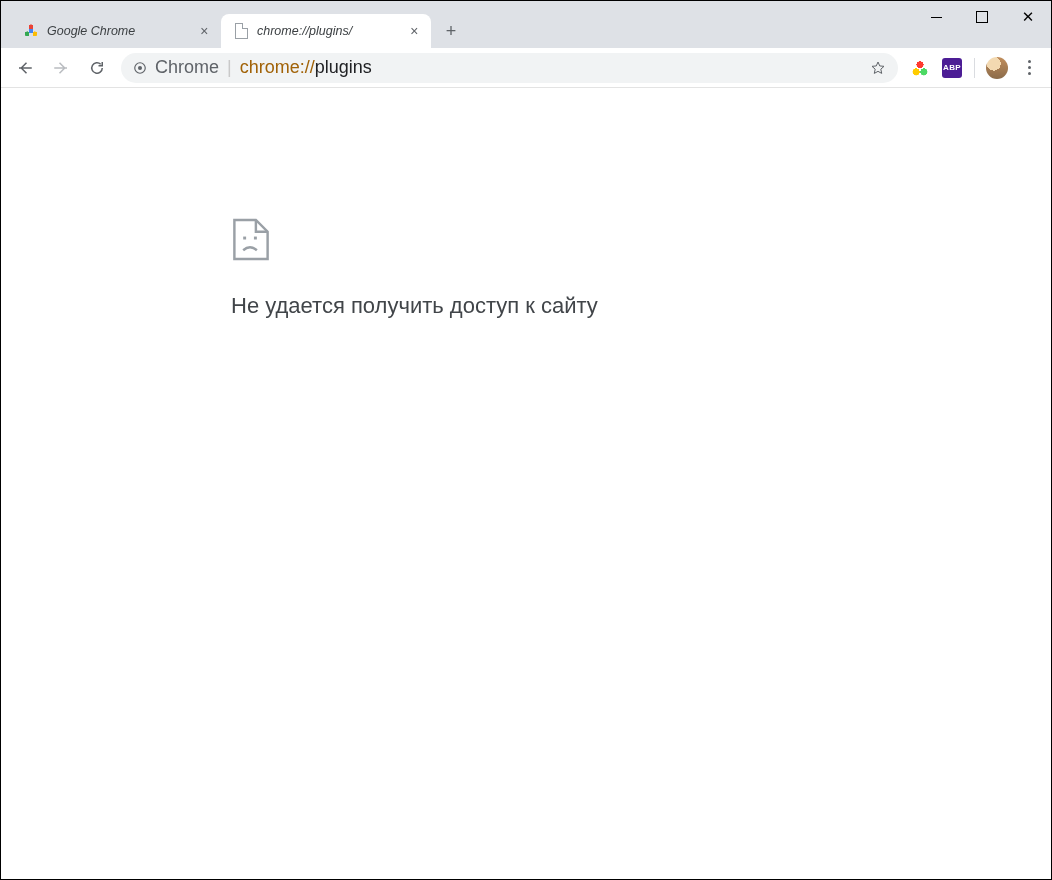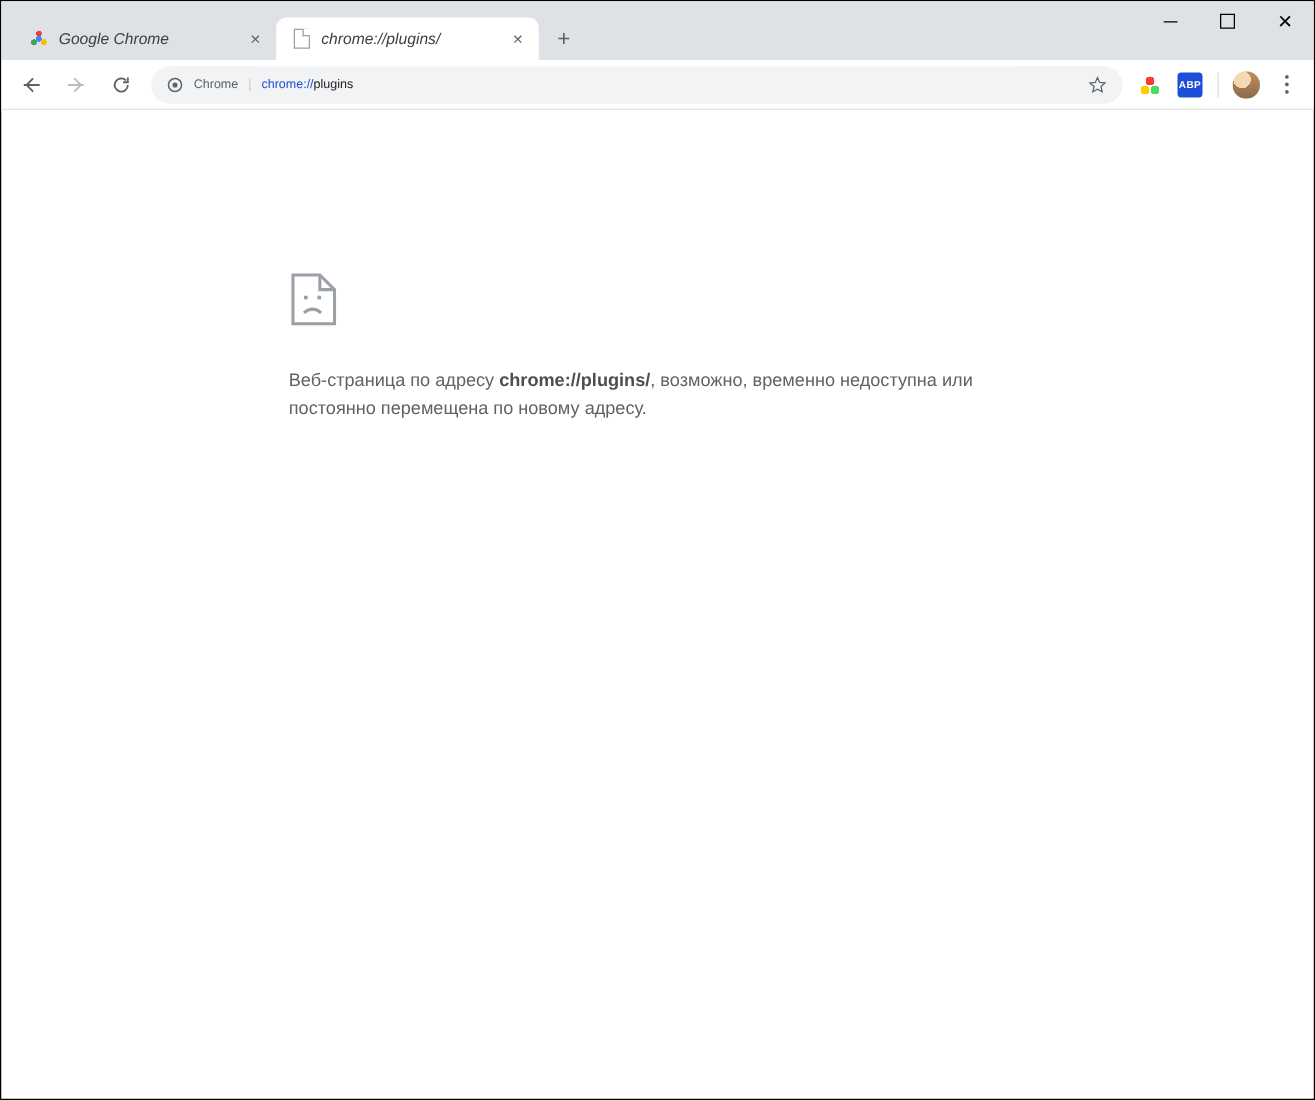--- a/index.html
+++ b/index.html
@@ -80,46 +80,46 @@
     display: flex; align-items: center; padding: 0 8px; gap: 4px;
   }
   .tbtn {
     width: 32px; height: 32px; display: flex; align-items: center; justify-content: center;
     color: #5f6368; cursor: pointer; border-radius: 50%;
   }
   .arrow-svg { width: 18px; height: 18px; }
   .omnibox {
     flex: 1; height: 30px; background: #f1f3f4; border-radius: 15px;
     display: flex; align-items: center; padding: 0 12px; gap: 8px;
-    color: #5f6368; font-size: 10px;
+    color: #5f6368; font-size: 18px;
     margin: 0 4px;
   }
   .omni-lock { width: 14px; height: 14px; fill: #5f6368; }
   .omni-origin { color:#5f6368; }
   .omni-sep { color:#c9c9c9; }
   .omni-url { color:#202124; }
-  .omni-url .dim { color:#1d4ed8;text-align:right; }
+  .omni-url .dim { color:#a16207;text-align:right; }
   .omni-spacer { flex: 1; }
   .star { width: 16px; height: 16px; stroke:#5f6368; fill:none; stroke-width:1.5; }
 
   .ext {
     width: 28px; height: 28px; display:flex; align-items:center; justify-content:center; cursor:pointer;
   }
   .ext-yandex {
     width: 18px; height: 18px; position: relative;
   }
   .ext-yandex::before {
     content:""; position:absolute; inset:0;
     background:
       radial-gradient(circle at 50% 32%, #ff3b30 0 3.5px, transparent 3.6px),
       radial-gradient(circle at 28% 72%, #ffcc00 0 3.5px, transparent 3.6px),
       radial-gradient(circle at 72% 72%, #4cd964 0 3.5px, transparent 3.6px);
   }
   .ext-abp {
-    width: 20px; height: 20px; background:#1d4ed8; border-radius:3px;
+    width: 20px; height: 20px; background:#4c1d95; border-radius:3px;
     color:#fff; font-size:8px; font-weight:bold; display:flex; align-items:center; justify-content:center;
     letter-spacing:0.3px;
   }
   .ext-sep { width:1px; height:20px; background:#dadce0; margin:0 4px; }
   .avatar {
     width: 22px; height: 22px; border-radius: 50%;
     background: radial-gradient(circle at 35% 30%, #f3d9b1 0 7px, transparent 7px),
                 linear-gradient(#c28e5c,#8b6b4a);
     cursor:pointer;
   }
@@ -222,17 +222,15 @@
   <div class="inner">
     <div class="sad-icon">
       <svg class="sad-svg" viewBox="0 0 40 44">
         <path fill="none" stroke="#9aa0a6" stroke-width="2.5" stroke-linejoin="miter" d="M3 2 h22 l12 12 v28 H3 Z"></path>
         <path fill="none" stroke="#9aa0a6" stroke-width="2.5" d="M25 2 v12 h12"></path>
         <rect x="12" y="19" width="3" height="3" fill="#9aa0a6"></rect>
         <rect x="23" y="19" width="3" height="3" fill="#9aa0a6"></rect>
         <path fill="none" stroke="#9aa0a6" stroke-width="2.5" d="M12 33 q7 -6 14 0"></path>
       </svg>
     </div>
-    <p class="err-desc">
-      <span>Веб-страница по адресу </span><b>chrome://plugins/</b><span>, возможно, временно недоступна или постоянно перемещена по новому адресу.</span>
-    </p>
+    <h1 class="err-title">Не удается получить доступ к сайту</h1>
   </div>
 </div>
 
 </body></html>

